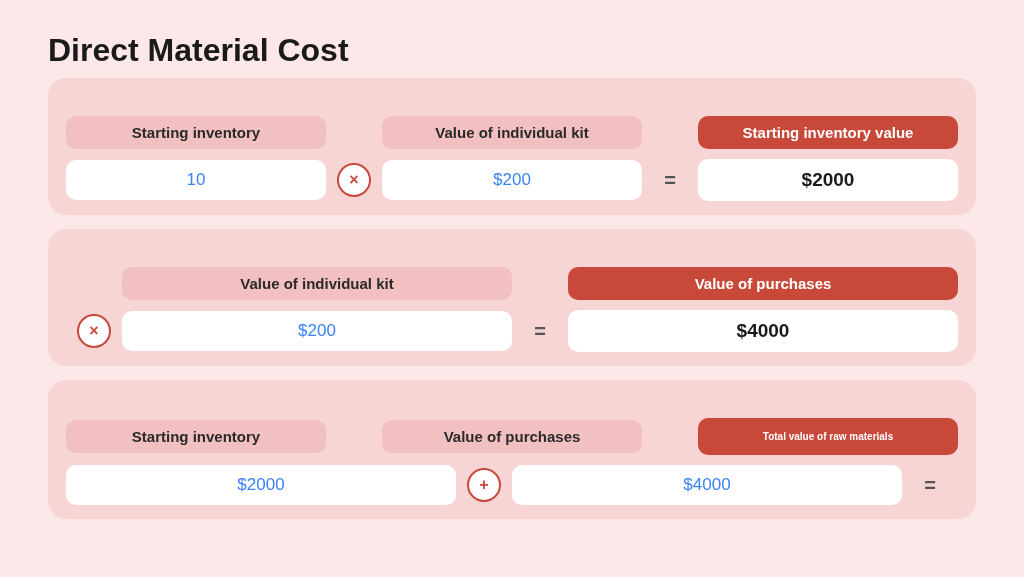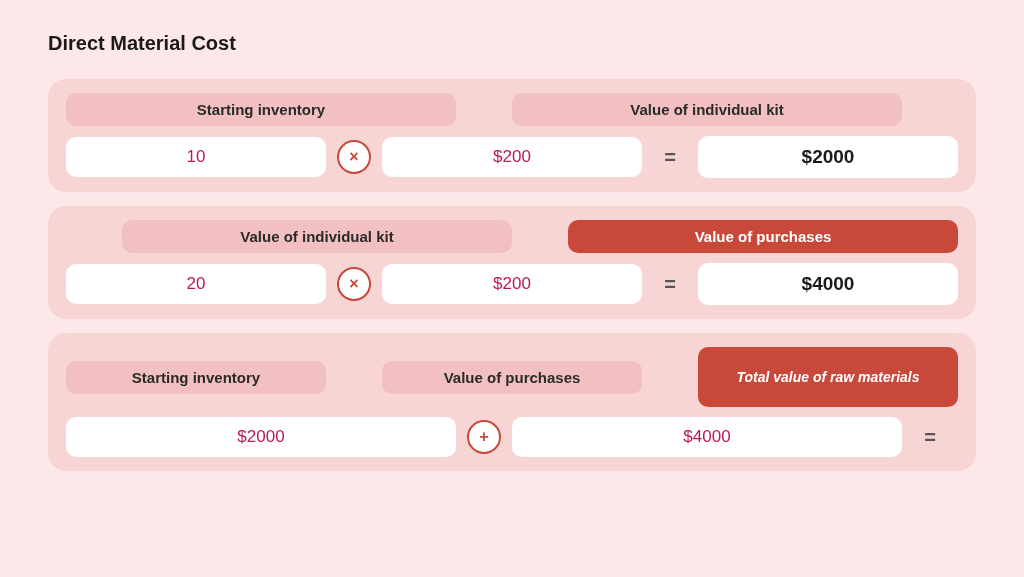--- a/index.html
+++ b/index.html
@@ -19,39 +19,40 @@
       width: 1024px;
       height: 577px;
       background-color: #fce8e8;
       padding: 32px 48px;
       display: flex;
       flex-direction: column;
       gap: 0px;
     }
 
     .page-title {
-      font-size: 20px;
+      font-size: 32px;
       font-weight: 900;
       color: #1a1a1a;
-      margin-bottom: 24px;
+      margin-bottom: 9px;
       font-family: Arial, sans-serif;
     }
 
     .equation-group {
       background-color: #f7d5d5;
       border-radius: 18px;
       padding: 14px 18px;
       margin-bottom: 14px;
     }
 
     .labels-row {
       display: flex;
       align-items: center;
       gap: 0px;
       margin-bottom: 10px;
+      margin-top: 24px;
     }
 
     .label-box {
       background-color: #f2c0c0;
       border-radius: 10px;
       padding: 8px 14px;
       font-size: 15px;
       font-weight: 600;
       color: #2a2a2a;
       text-align: center;
@@ -75,21 +76,21 @@
       align-items: center;
       gap: 0px;
     }
 
     .value-box {
       background-color: #ffffff;
       border-radius: 10px;
       padding: 10px 14px;
       font-size: 17px;
       font-weight: 400;
-      color: #be185d;
+      color: #3b82f6;
       text-align: center;
       flex: 1;
     }
 
     .value-box.highlight {
       font-weight: 800;
       font-size: 19px;
       color: #1a1a1a;
     }
 
@@ -127,66 +128,65 @@
     }
 
     .label-equals-spacer {
       width: 56px;
       flex-shrink: 0;
     }
 
     .label-box-multi {
       background-color: #c8483a;
       border-radius: 10px;
-      padding: 21px 14px;
-      font-size: 14px;
+      padding: 12px 14px;
+      font-size: 10px;
       font-weight: 700;
       color: #ffffff;
       text-align: center;
       flex: 1;
       display: flex;
       align-items: center;
       justify-content: center;
       line-height: 1.3;
-      font-style: italic;
     }
   </style>
 </head>
 <body>
 
 <div class="page-container">
   <div class="page-title">Direct Material Cost</div>
 
   <div class="equation-group">
     <div class="labels-row">
       <div class="label-box">Starting inventory</div>
       <div class="label-spacer"></div>
       <div class="label-box">Value of individual kit</div>
       <div class="label-equals-spacer"></div>
+      <div class="label-box highlight">Starting inventory value</div>
     </div>
     <div class="values-row">
       <div class="value-box">10</div>
       <div class="operator-box">
         <div class="operator-circle">×</div>
       </div>
       <div class="value-box">$200</div>
       <div class="equals-box">=</div>
       <div class="value-box highlight">$2000</div>
     </div>
   </div>
 
   <div class="equation-group">
     <div class="labels-row">
       <div class="label-spacer"></div>
       <div class="label-box">Value of individual kit</div>
       <div class="label-equals-spacer"></div>
       <div class="label-box highlight">Value of purchases</div>
     </div>
     <div class="values-row">
-      <div class="value-box">20</div>
       <div class="operator-box">
         <div class="operator-circle">×</div>
       </div>
       <div class="value-box">$200</div>
       <div class="equals-box">=</div>
       <div class="value-box highlight">$4000</div>
     </div>
   </div>
 
   <div class="equation-group">

